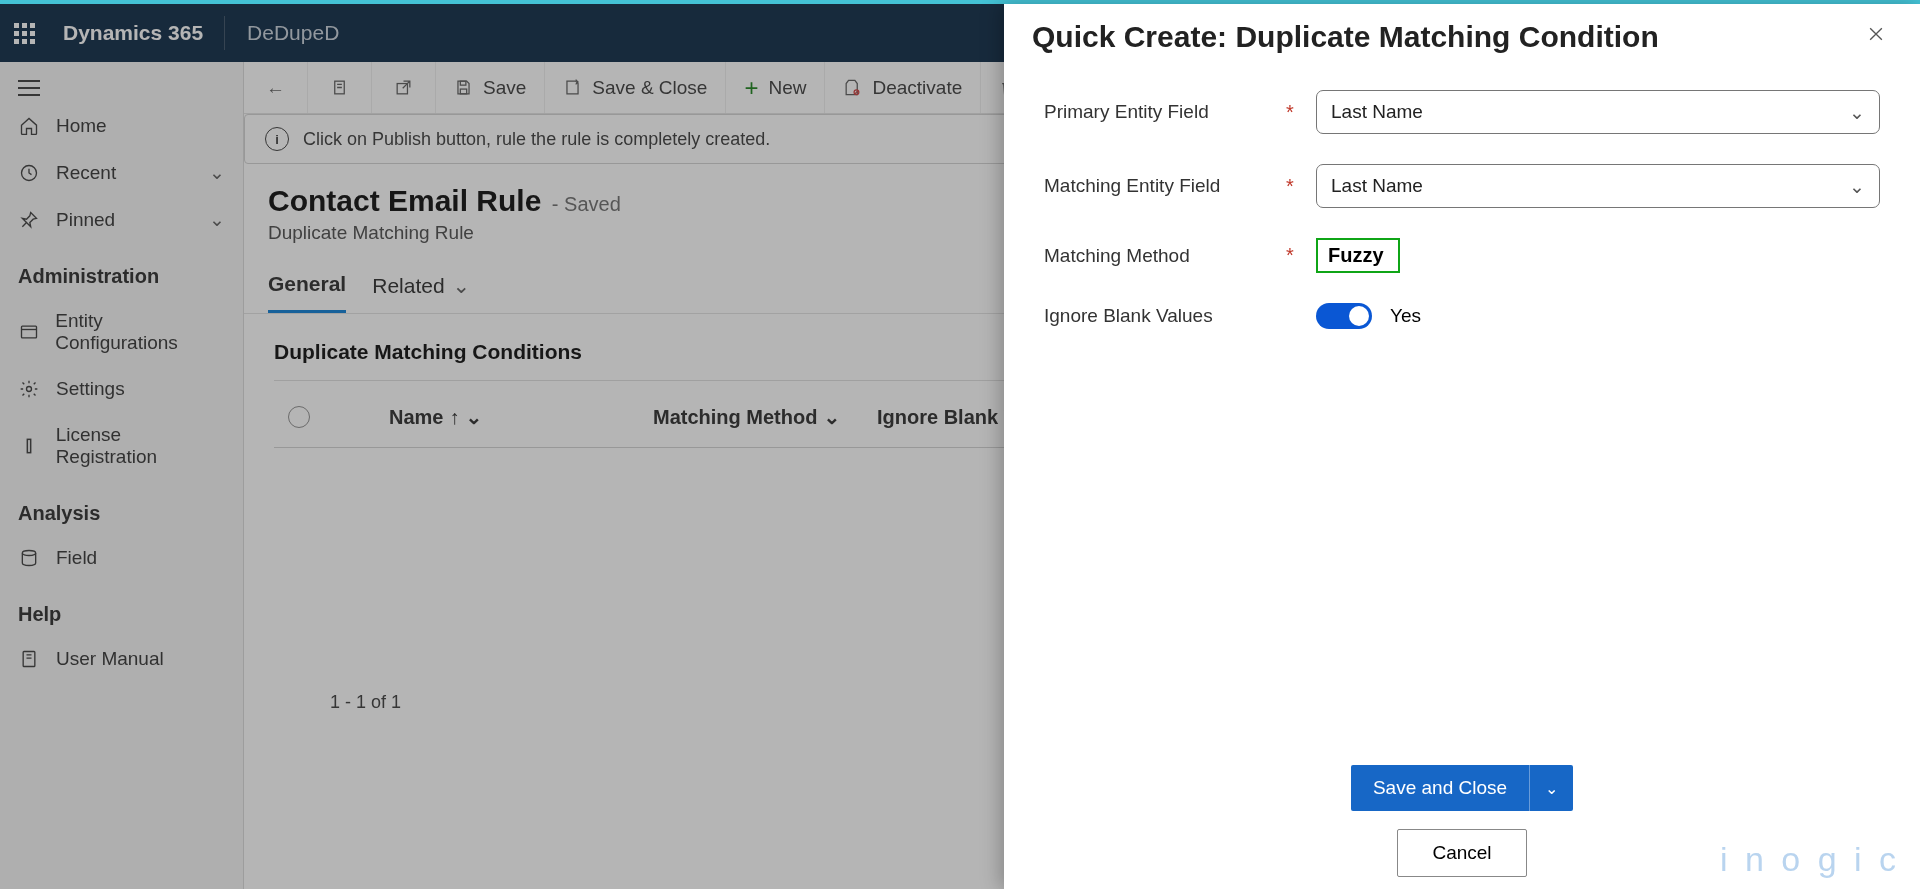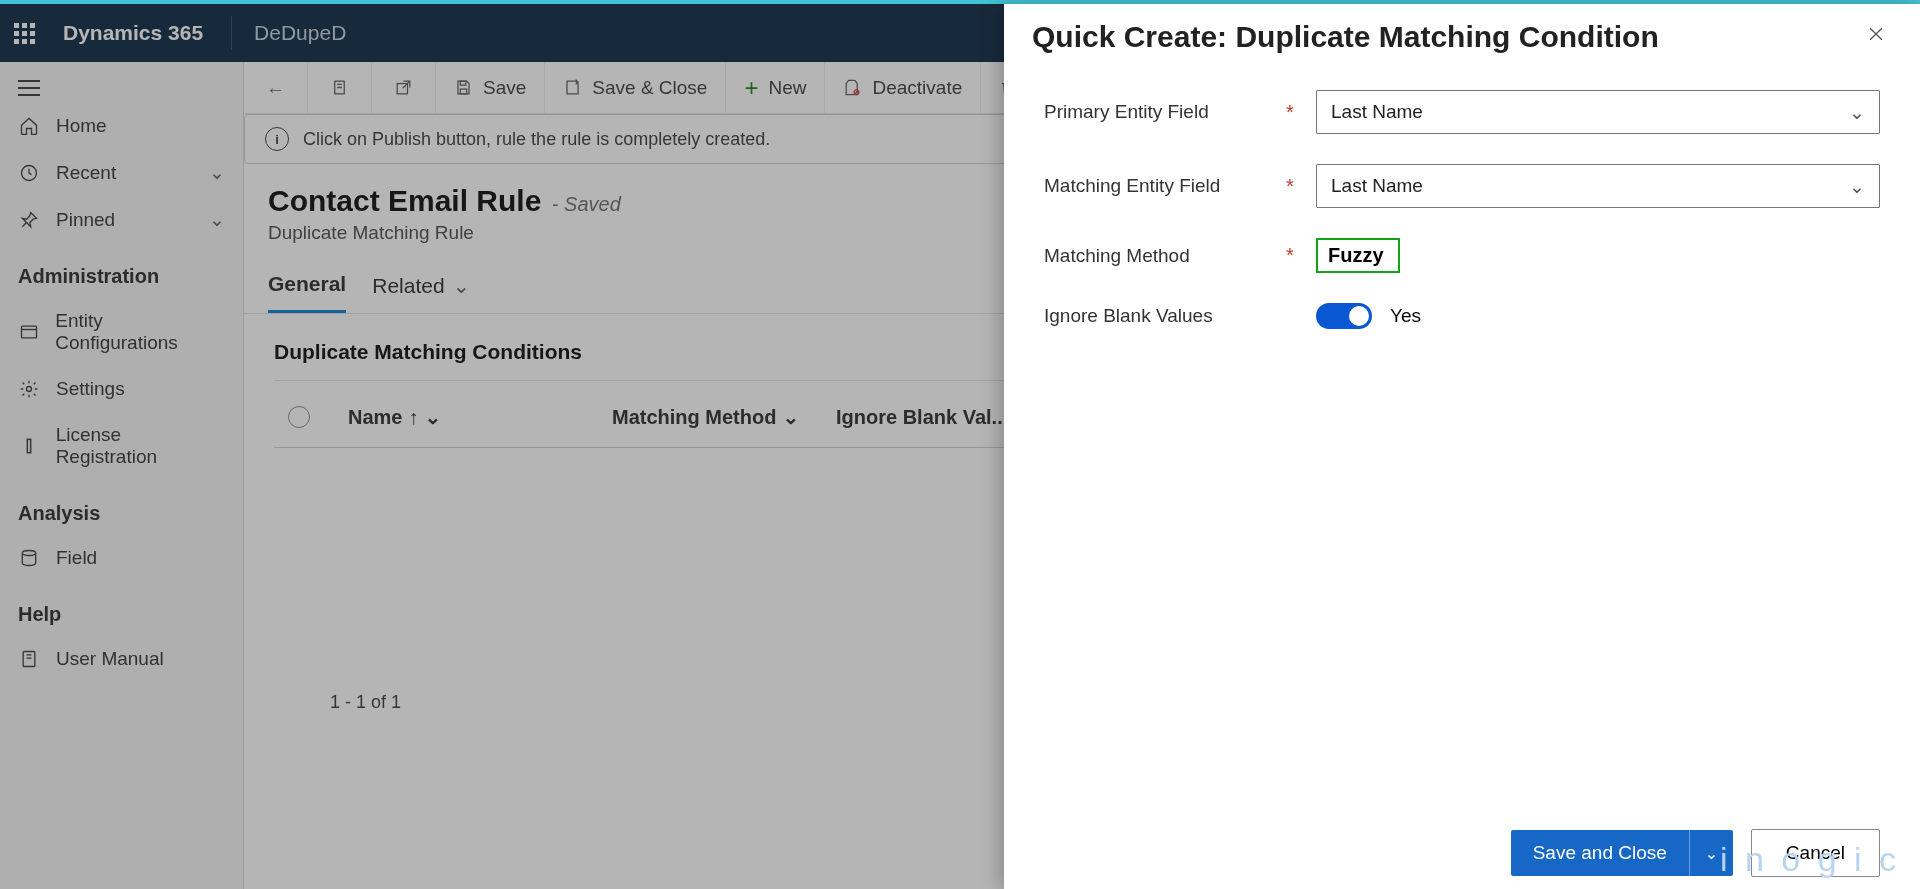--- a/index.html
+++ b/index.html
@@ -3,21 +3,21 @@
 <meta charset="utf-8">
 <style>
 * { box-sizing: border-box; margin: 0; padding: 0; font-family: "Segoe UI", Arial, sans-serif; }
 body { width: 1920px; height: 889px; overflow: hidden; background: #fff; position: relative; }
 
 .topbar-accent { height: 4px; background: #44c2d5; }
 
 .topbar { height: 58px; background: #001f3c; color: #fff; display: flex; align-items: center; padding: 0 14px; font-size: 21px; }
 .topbar .waffle { display: grid; grid-template-columns: repeat(3, 5px); grid-template-rows: repeat(3,5px); gap:3px; margin-right:28px; cursor:pointer;}
 .topbar .waffle span { background:#fff; width:5px; height:5px; display:block; }
-.topbar .brand { font-weight:600; margin-right:28px; }
+.topbar .brand { font-weight:600; margin-right:21px; }
 .topbar .divider { width:1px; height:34px; background:#334a60; margin-right:22px; }
 .topbar .appname { color:#c7d0da; font-weight:400; }
 .topbar .spacer { flex:1; }
 .topbar .try { color:#fff; font-size:21px; }
 
 .app-body { display:flex; height: calc(889px - 62px); }
 
 .sidebar { width:244px; border-right:1px solid #d9d9d9; background:#f5f5f5; padding-top:10px; font-size:19px; color:#2b2b2b; overflow:hidden;}
 .sidebar .hamburger { padding:8px 18px 14px; cursor:pointer; }
 .sidebar .hamburger-lines { width:22px; height:2px; background:#333; box-shadow:0 7px 0 #333, 0 -7px 0 #333; display:block; margin-top:7px;}
@@ -35,63 +35,63 @@
 .cmd-btn .ic svg { width:19px; height:19px; }
 .cmd-btn .plus { color:#107c10; font-size:24px; font-weight:300;}
 .cmd-btn.noborder { border-right:none; }
 
 .notice { display:flex; align-items:center; gap:14px; padding:12px 20px; border:1px solid #d0d0d0; margin:0; background:#fff; border-radius:4px; margin:0 0 0 0; font-size:18px; color:#333;}
 .notice-wrap { padding:0; }
 .notice .ic { width:24px;height:24px;border:1.6px solid #333;border-radius:50%;display:flex;align-items:center;justify-content:center;font-size:13px;font-weight:700; flex-shrink:0;}
  
 .page-head { padding:20px 24px 10px; }
 .page-head h1 { font-size:30px; font-weight:600; display:inline-block;}
-.page-head .status { font-size:20px; color:#666; font-weight:400; margin-left:6px;font-style:italic;}
+.page-head .status { font-size:20px; color:#666; font-weight:400; margin-left:6px;}
 .page-head .subtitle { font-size:19px; color:#444; margin-top:4px;}
 
 .tabs { display:flex; gap:26px; padding:18px 24px 0; border-bottom:1px solid #e1e1e1; font-size:21px;}
 .tabs .tab { padding-bottom:14px; cursor:pointer; color:#222; display:flex; align-items:center; gap:8px;}
 .tabs .tab.active { font-weight:700; border-bottom:3px solid #0078d4; }
 .tabs .chev { color:#555; }
 
 .section { padding:26px 30px; }
 .section-title { font-size:21px; font-weight:600; border-bottom:1px solid #dedede; padding-bottom:16px;}
 
 .grid-header { display:flex; align-items:center; padding:24px 8px 18px; border-bottom:1px solid #d0d0d0; gap:24px; font-size:20px; font-weight:600; color:#222;}
 .grid-header .cb { width:22px; height:22px; border:1.5px solid #888; border-radius:50%; margin:0 14px 0 6px; cursor:pointer;}
 .grid-header .col { display:flex; align-items:center; gap:6px; cursor:pointer;}
-.grid-header .c-name { flex:0 0 240px;}
+.grid-header .c-name { flex:0 0 240px;margin-left:41px;}
 .grid-header .c-mm { flex:0 0 200px;}
 .grid-header .c-ibv { flex:0 0 200px;}
 
 .grid-body { min-height:230px; }
 .pager { padding:14px 56px; font-size:18px; color:#333; }
 
 .dim-overlay { position:absolute; inset:0; background:rgba(60,60,60,0.38); pointer-events:none; }
 
 .dim-overlay { top:4px; right:0; left:0; bottom:0; }
 
 .panel { position:absolute; top:4px; right:0; bottom:0; width:916px; background:#fff; box-shadow:-4px 0 18px rgba(0,0,0,0.25); display:flex; flex-direction:column; }
 .panel-head { display:flex; align-items:center; padding:14px 28px 8px; }
 .panel-head h2 { font-size:30px; font-weight:600; color:#222; flex:1;}
 .panel-head .close { font-size:22px; color:#555; cursor:pointer; padding:6px;}
 .panel-body { padding:26px 40px; flex:1; overflow:auto; }
 .field-row { display:flex; align-items:center; margin-bottom:30px;gap:17px; }
 .field-row .lbl { width:220px; font-size:19px; color:#333; }
 .field-row .req { color:#c0392b; width:18px; text-align:center; font-size:20px;}
 .field-row .ctrl { flex:1; }
-.select { border:1px solid #767676; height:44px; display:flex; align-items:center; padding:0 14px; font-size:19px; color:#222; background:#fff; justify-content:space-between; cursor:pointer; border-radius:1px;}
+.select { border:1px solid #767676; height:44px; display:flex; align-items:center; padding:0 14px; font-size:19px; color:#222; background:#fff; justify-content:space-between; cursor:pointer; border-radius:7px;}
 .select .chev { color:#555; }
 .method-box { border:2.5px solid #0fa516; padding:4px 14px 4px 10px; font-size:20px; font-weight:700; display:inline-block;}
 .toggle-row { display:flex; align-items:center; gap:18px;}
 .toggle { width:56px; height:26px; background:#0a57d4; border-radius:100px; position:relative; cursor:pointer;}
 .toggle .knob { position:absolute; right:3px; top:3px; width:20px; height:20px; background:#fff; border-radius:50%;}
 .toggle-label { font-size:19px; }
 
-.panel-foot { display:flex; justify-content:flex-end; align-items:center; gap:18px; padding:10px 40px 12px; }
+.panel-foot { display:flex; justify-content:flex-end; align-items:center; gap:18px; padding:10px 40px 12px;flex-direction:column; }
 .btn-primary { background:#1767c6; color:#fff; display:flex; align-items:stretch; border-radius:2px; overflow:hidden;}
 .btn-primary .main-b { padding:12px 22px; font-size:19px; cursor:pointer;}
 .btn-primary .split { width:44px; display:flex; align-items:center; justify-content:center; border-left:1px solid rgba(255,255,255,0.35); cursor:pointer;}
 .btn-secondary { border:1px solid #888; padding:12px 34px; font-size:19px; background:#fff; cursor:pointer; border-radius:2px;}
 
 .watermark { position:absolute; right:20px; bottom:10px; font-size:34px; color:#b9d4ef; letter-spacing:4px; font-weight:400; pointer-events:none;}
 </style>
 </head>
 <body>
 

